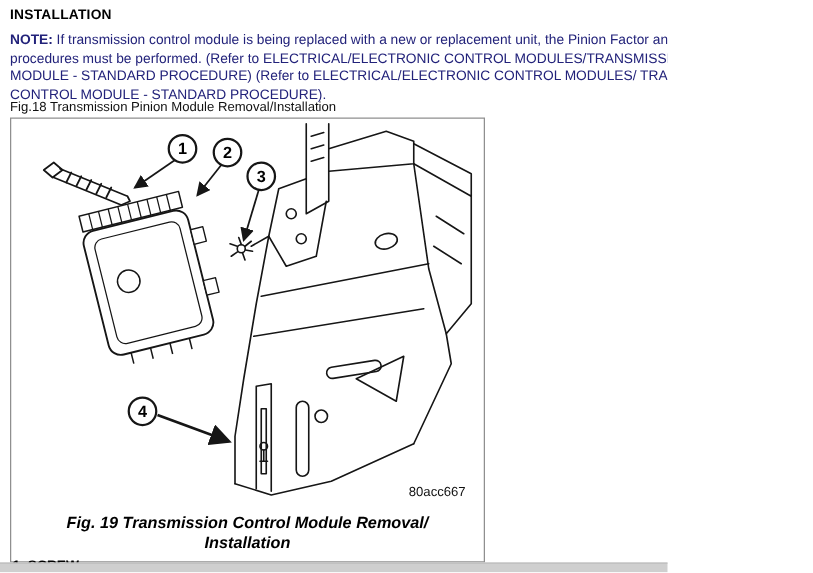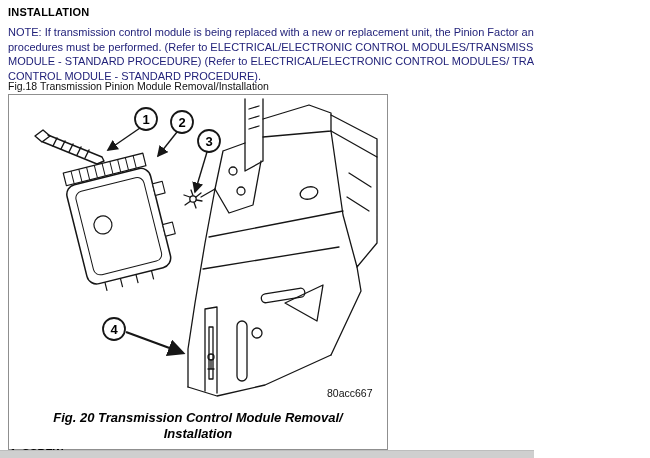--- a/index.html
+++ b/index.html
@@ -1,21 +1,21 @@
 <!DOCTYPE html>
 <html style="--note-text: #22227a; --figure-border: #8f8f8f; --scrollbar: #cfcfcf; --line: #161616;"><head>
 <meta charset="utf-8">
 <style>
   html,body{margin:0;padding:0;background:#fff;}
   .page{position:relative;width:534px;height:458px;background:#fff;overflow:hidden;
         font-family:"Liberation Sans",sans-serif;color:#000;}
   .heading{position:absolute;left:8px;top:6px;font-size:11px;font-weight:bold;letter-spacing:.2px;}
   .note{position:absolute;left:8px;top:25px;width:636px;margin:0;font-size:11px;line-height:14.5px;
         color:var(--note-text,#22227a);}
-  .note-label{font-weight:normal;margin-top:48px;}
+  .note-label{font-weight:bold;margin-top:48px;}
   .fig-label{position:absolute;left:8px;top:80px;font-size:10.5px;color:#111;}
   .figure-box{position:absolute;left:8px;top:94px;width:378px;height:354px;
               border:1px solid var(--figure-border,#8f8f8f);background:#fff;overflow:hidden;}
   .figure-box svg{position:absolute;left:0;top:0;}
   .caption{position:absolute;left:0;right:0;bottom:7px;text-align:center;font-weight:bold;
            font-style:italic;font-size:13px;line-height:16px;}
   .list-partial{position:absolute;left:10px;top:447px;font-size:11px;font-weight:bold;}
   .hscrollbar{position:absolute;left:0;bottom:0;width:650px;height:7px;
               background:var(--scrollbar,#cfcfcf);border-top:1px solid #bdbdbd;}
   .callout-num{font:bold 13px "Liberation Sans",sans-serif;text-anchor:middle;fill:#000;}
@@ -109,21 +109,21 @@
       </g>
       <g>
         <circle cx="105" cy="234" r="11" fill="#fff" stroke="#161616" stroke-width="1.8"></circle>
         <text class="callout-num" x="105" y="238.5">4</text>
       </g>
 
       <text class="figcode" x="318" y="302">80acc667</text>
     </svg>
 
     <div class="caption">
-      <div>Fig. 20 Transmission Control Module Removal/</div>
+      <div>Fig. 19 Transmission Control Module Removal/</div>
       <div>Installation</div>
     </div>
   </div>
 
   <div class="list-partial">1. SCREW</div>
 
   <div class="hscrollbar"></div>
 
 </div>
 

